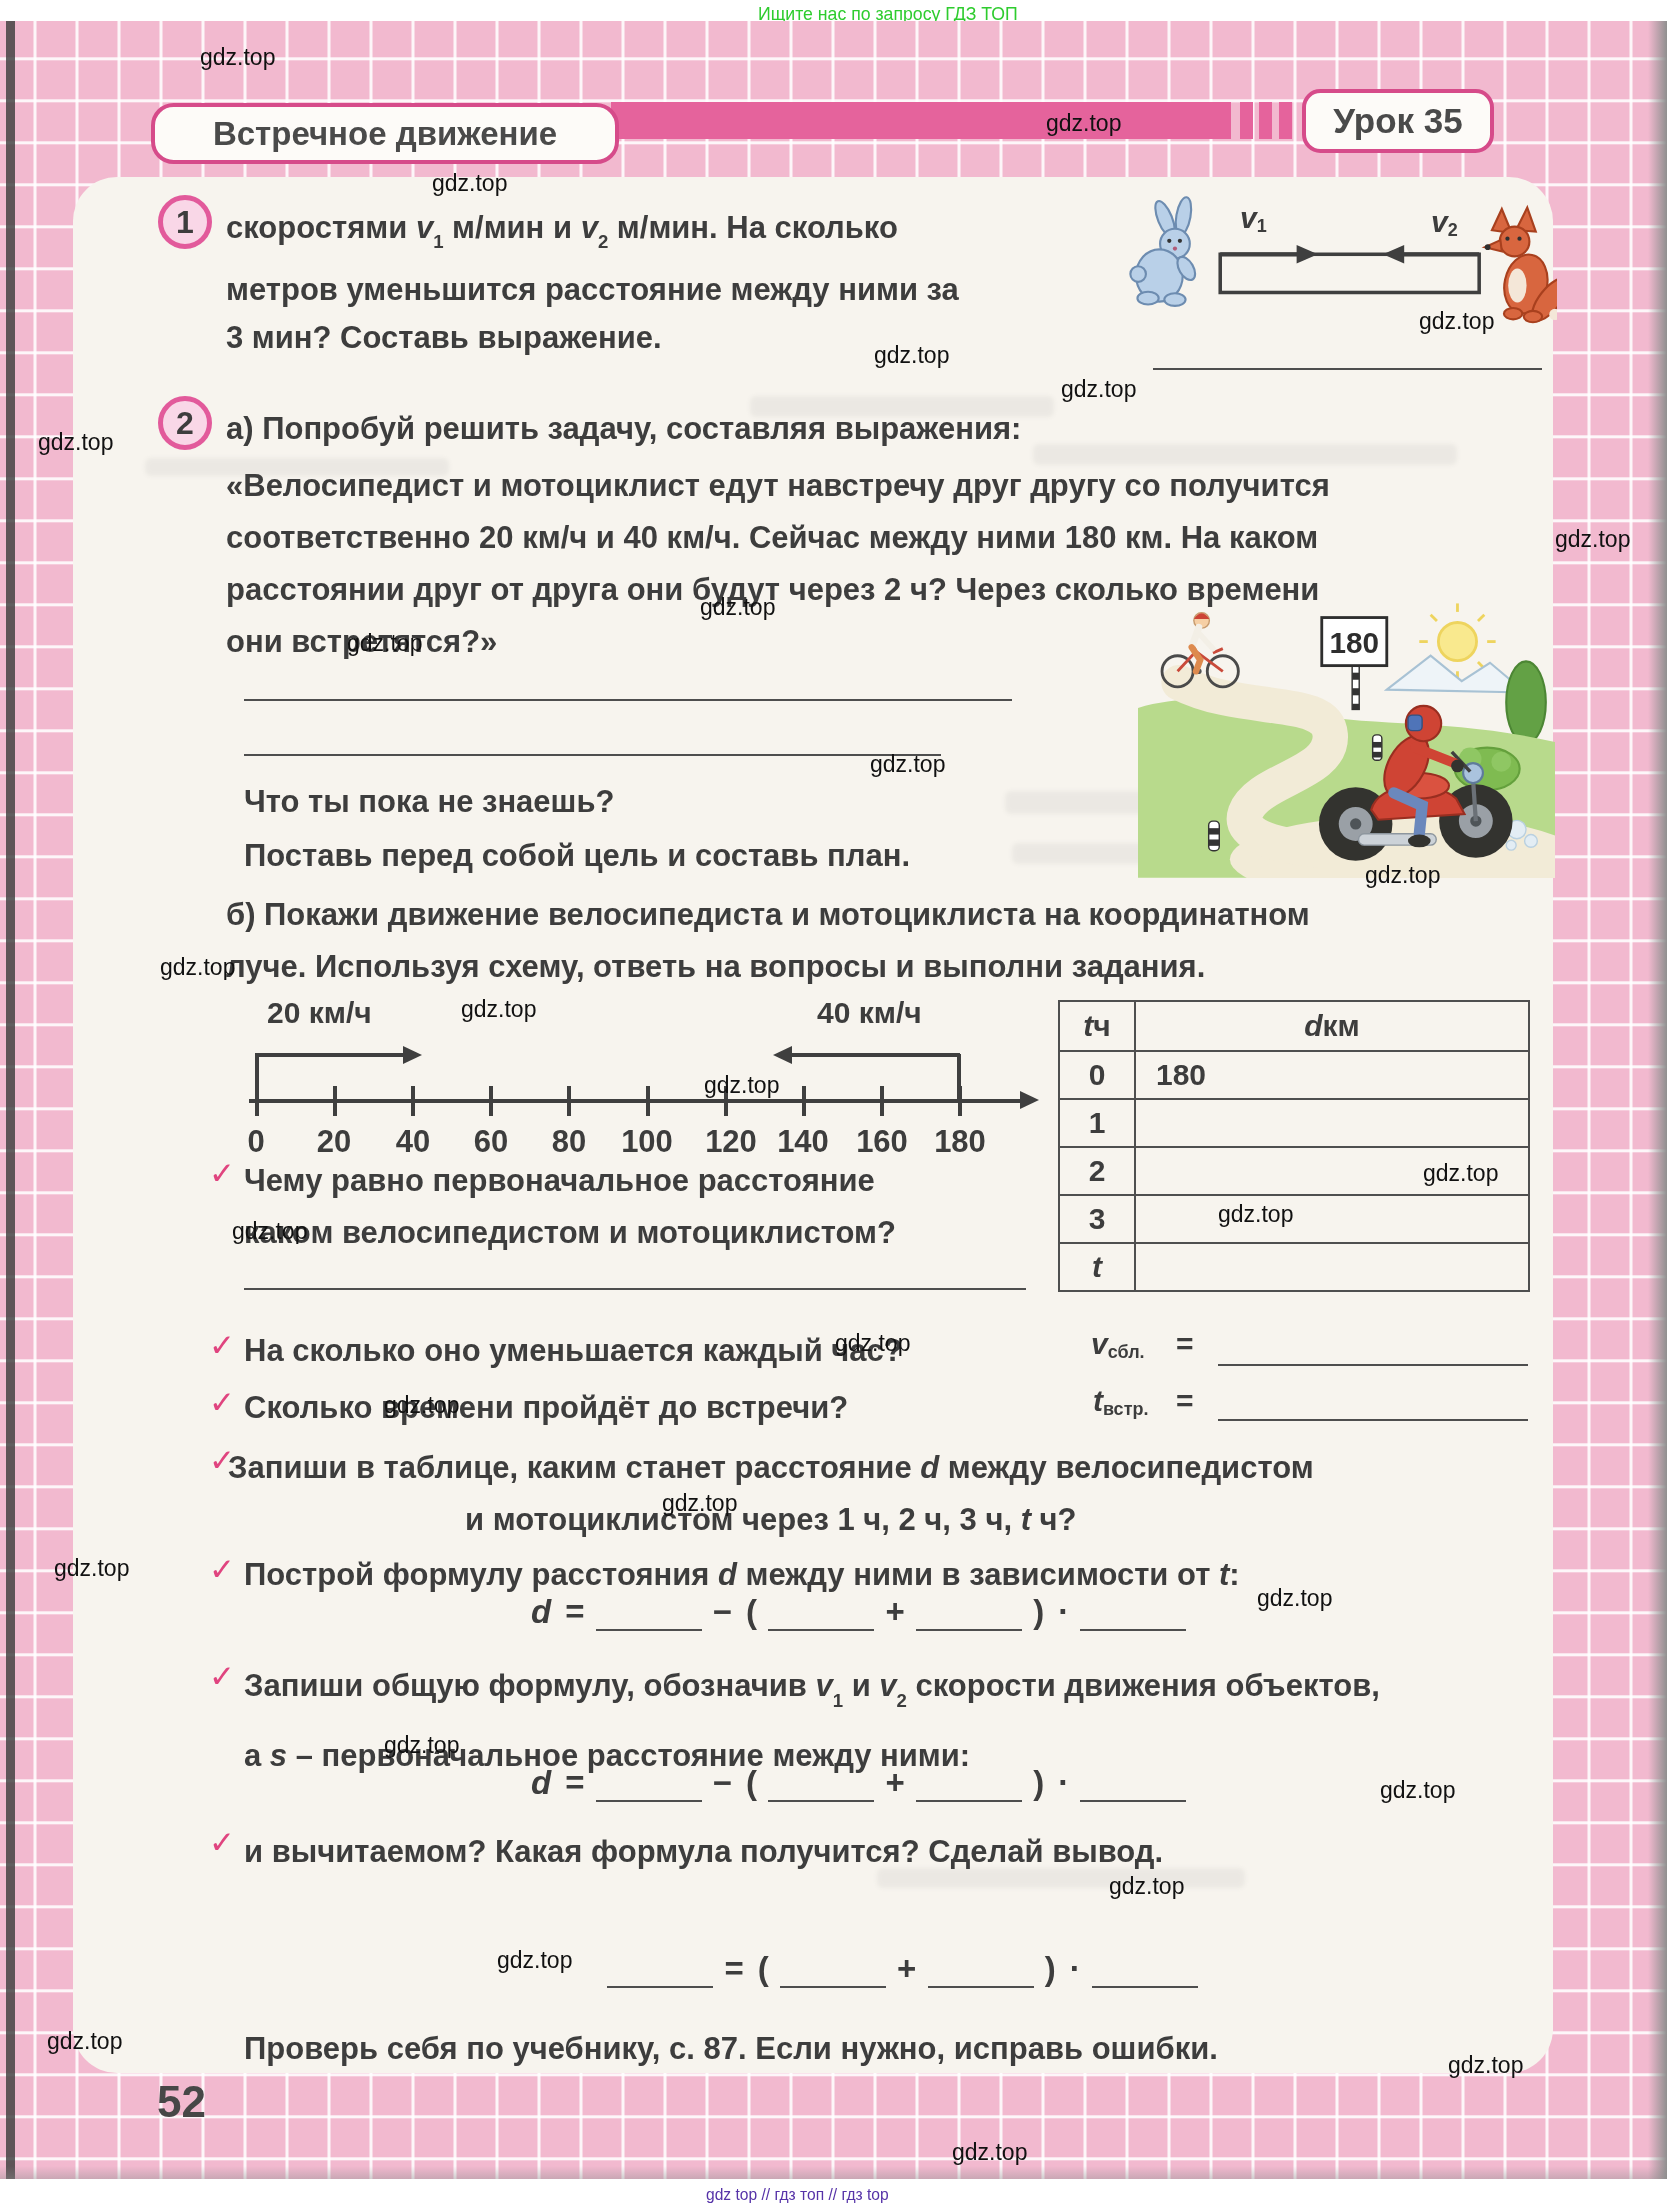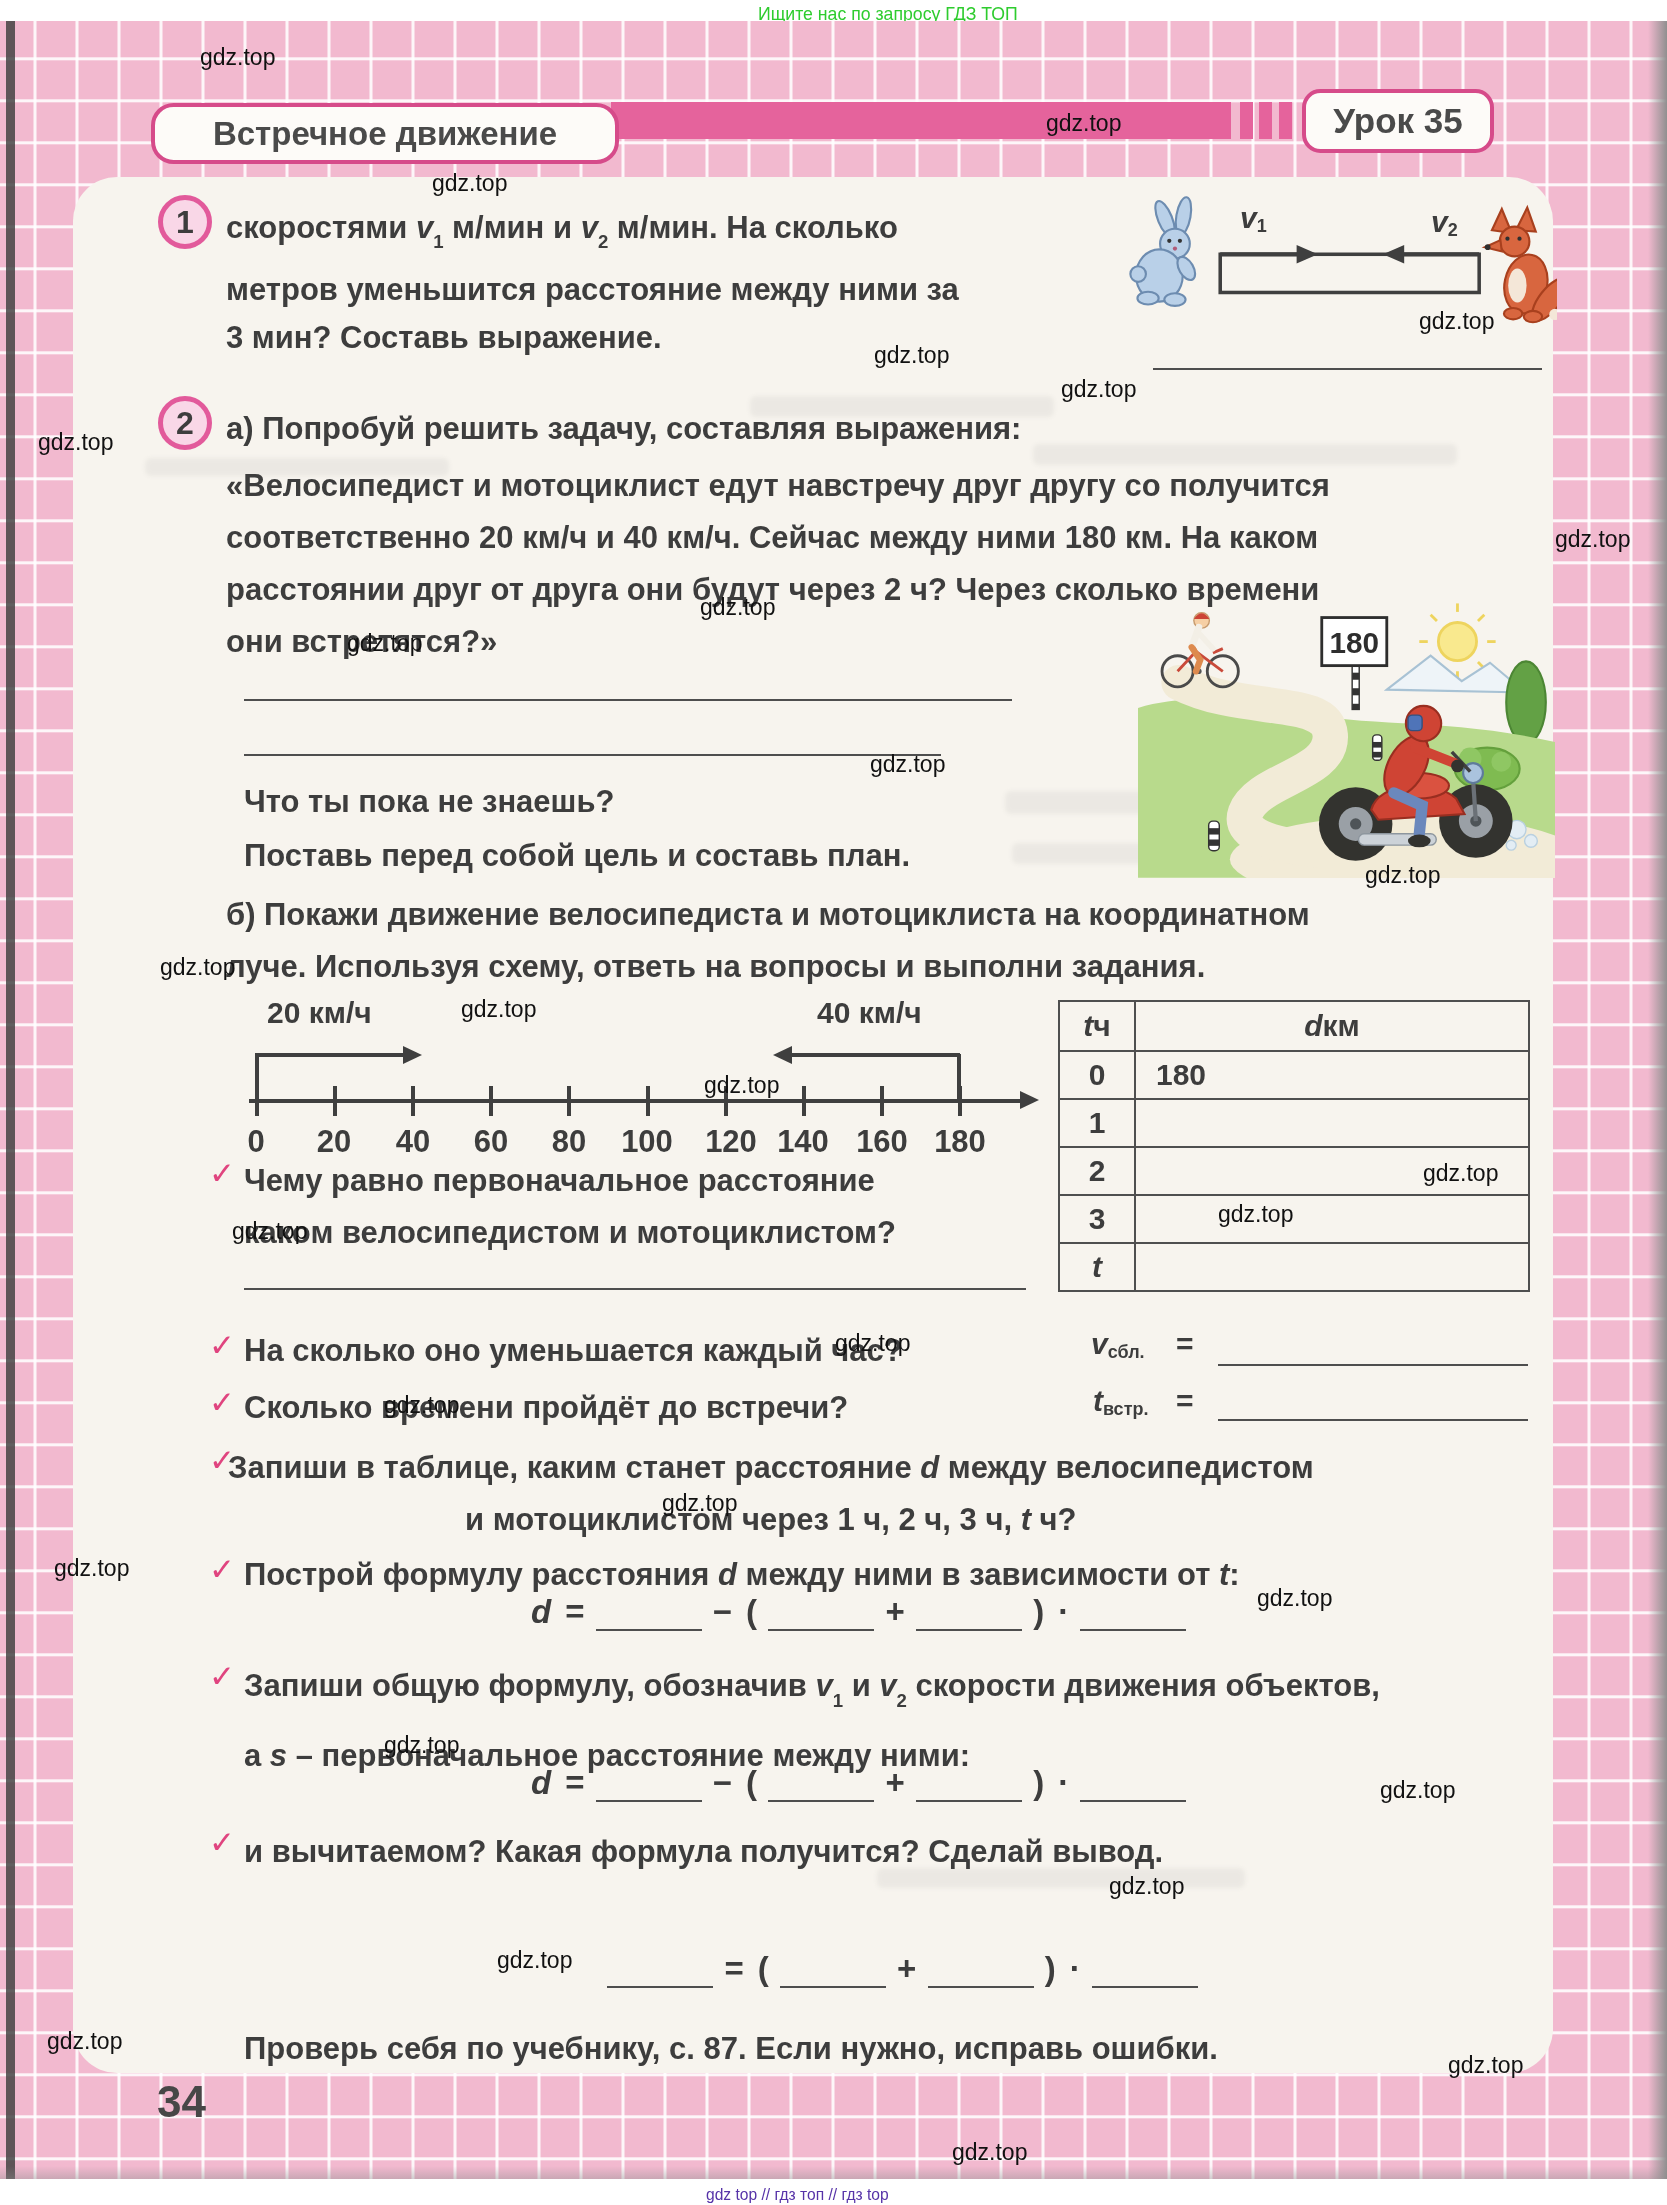--- a/index.html
+++ b/index.html
@@ -377,21 +377,21 @@
       <span class="blank"></span>
       <span class="tok">+</span>
       <span class="blank"></span>
       <span class="tok">)</span>
       <span class="tok">·</span>
       <span class="blank"></span>
     </div>
 
   <div class="tx" style="left:244px;top:2025px;"><span class="tline">Проверь себя по учебнику, с. 87. Если нужно, исправь ошибки.</span></div>
 
-  <div class="pagenum">34</div>
+  <div class="pagenum">52</div>
 
   <div id="wm-layer">
       <span class="wm" style="left: 200px; top: 44px;">gdz.top</span>
       <span class="wm" style="left: 432px; top: 170px;">gdz.top</span>
       <span class="wm" style="left: 1046px; top: 110px;">gdz.top</span>
       <span class="wm" style="left: 1419px; top: 308px;">gdz.top</span>
       <span class="wm" style="left: 874px; top: 342px;">gdz.top</span>
       <span class="wm" style="left: 1061px; top: 376px;">gdz.top</span>
       <span class="wm" style="left: 38px; top: 429px;">gdz.top</span>
       <span class="wm" style="left: 1555px; top: 526px;">gdz.top</span>

